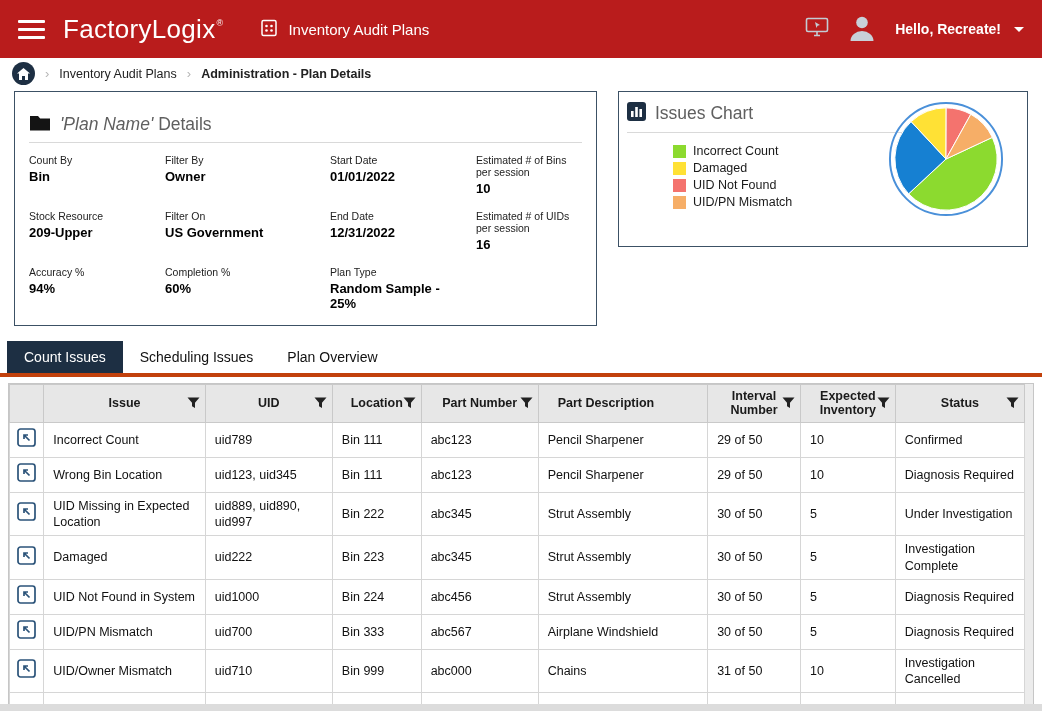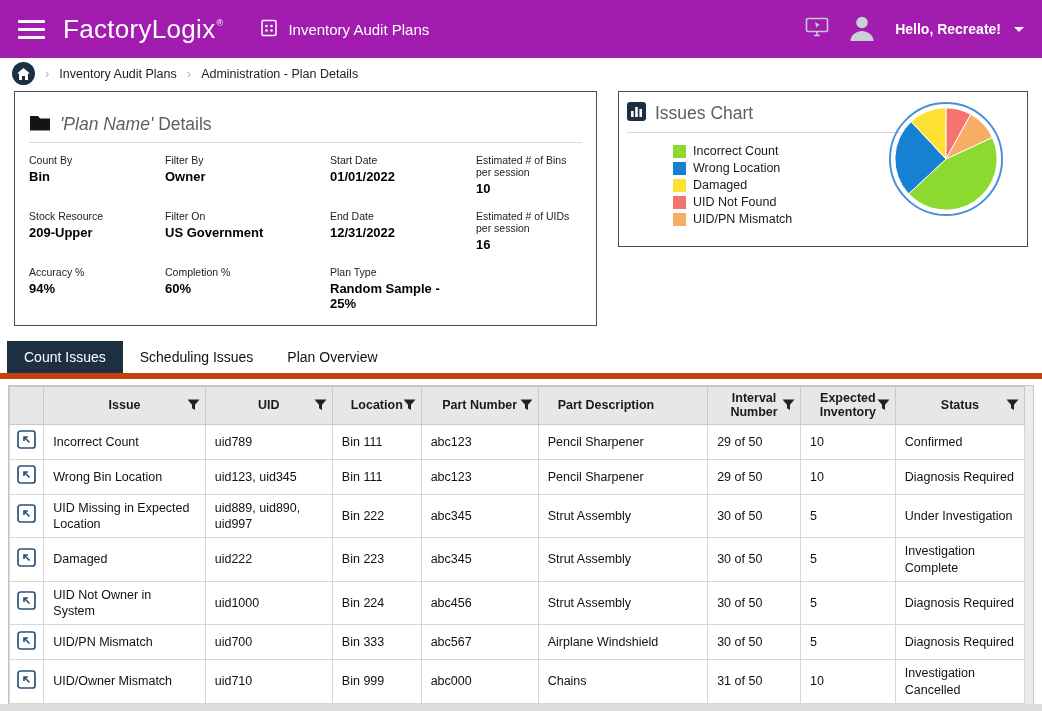--- a/index.html
+++ b/index.html
@@ -1,37 +1,37 @@
 <!DOCTYPE html>
 <html><head>
 <meta charset="utf-8">
 <style>
   *{box-sizing:border-box;margin:0;padding:0}
   html,body{width:1042px;height:711px}
   body{font-family:"Liberation Sans",sans-serif;background:#fff;position:relative;overflow:hidden;color:#1a1a1a}
 
   
-  .app-header{height:58px;background:#a21caf;display:flex;align-items:center;padding:0 18px;color:#fff}
+  .app-header{height:58px;background:#b91c1c;display:flex;align-items:center;padding:0 18px;color:#fff}
   .hamburger{width:27px;display:flex;flex-direction:column;gap:5px;cursor:pointer;margin-right:18px}
   .hamburger span{height:3px;background:#fff;border-radius:1px}
   .brand{font-size:26px;letter-spacing:.3px;display:flex;align-items:flex-start;line-height:1}
   .brand .light{font-weight:300}
   .brand .bold{font-weight:400}
   .brand .reg{font-size:9px;margin-top:3px;margin-left:1px}
   .app-title{display:flex;align-items:center;gap:9px;margin-left:36px;font-size:15px}
   .header-right{margin-left:auto;display:flex;align-items:center;gap:18px}
   .greeting{font-size:14px;font-weight:700;display:flex;align-items:center;gap:13px;cursor:pointer}
   .caret-down{width:0;height:0;border-left:5px solid transparent;border-right:5px solid transparent;border-top:5px solid #fff}
 
   
   .breadcrumb{height:31px;display:flex;align-items:center;gap:10px;padding:0 12px;font-size:12.5px;color:#222}
   .home-btn{width:23px;height:23px;border-radius:50%;background:#1d2f43;display:flex;align-items:center;justify-content:center;cursor:pointer}
   .crumb-sep{color:#b5b5b5;font-size:13px}
   .crumb{cursor:pointer}
-  .crumb.current{font-weight:400}
+  .crumb.current{font-weight:700}
 
   
   .panels{display:flex;gap:21px;padding:0 14px;margin-top:2px;align-items:flex-start}
   .panel{border:1px solid #3c5165;background:#fff}
   .plan-panel{width:583px;padding:20px 14px 14px;min-height:156px}
   .chart-panel{flex:1;padding:8px 8px 10px;height:156px;position:relative}
   .panel-head{display:flex;align-items:center;gap:9px;padding:2px 0 7px;border-bottom:1px solid #d9d9d9;margin-bottom:11px}
   .chart-panel .panel-head{width:78%}
   .panel-title{font-size:17.5px;color:#5f5f5f}
   .panel-title .em{font-style:italic}
@@ -39,21 +39,21 @@
   .fields{display:grid;grid-template-columns:128px 157px 138px 1fr;row-gap:14px;column-gap:8px}
   .field .lbl{font-size:10.5px;color:#222;margin-bottom:3px}
   .field .val{font-size:13px;font-weight:700;color:#000}
 
   .legend{margin-left:46px;display:flex;flex-direction:column;gap:2px;margin-top:2px}
   .legend-item{display:flex;align-items:center;gap:7px;font-size:12.5px;line-height:15px}
   .swatch{width:13px;height:13px;flex:none}
   .pie-wrap{position:absolute;right:22px;top:8px}
 
   
-  .tabs{display:flex;margin-top:15px;padding-left:7px;border-bottom:6px solid #c2410c;align-items:flex-end}
+  .tabs{display:flex;margin-top:15px;padding-left:7px;border-bottom:4px solid #c2410c;align-items:flex-end}
   .tab{padding:8px 17px;font-size:14px;cursor:pointer;color:#111}
   .tab.active{background:#1d2f43;color:#fff}
 
   
   .table-wrap{margin:6px 8px 0;border:1px solid #c6c6c6;background:#ececec;padding:0 8px 0 0}
   table{width:100%;border-collapse:collapse;table-layout:fixed;background:#fff;font-size:12.5px}
   th{background:#e7e7e7;border:1px solid #c9c9c9;font-weight:700;padding:4px 4px;height:37px;font-size:12.5px}
   .th-inner{display:flex;align-items:center;justify-content:center;position:relative;line-height:1.15;padding:0 15px;text-align:center}
   .th-inner .funnel{position:absolute;right:1px;cursor:pointer}
   td{border:1px solid #d6d6d6;padding:5px 9px;height:35px;vertical-align:middle;line-height:1.3;color:#111}
@@ -193,24 +193,20 @@
           </svg>
       </span>
       <span class="panel-title">Issues Chart</span>
     </div>
     <div class="legend">
       <div class="legend-item">
           <span class="swatch" style="background-color: rgb(140, 218, 47);"></span>
           <span>Incorrect Count</span>
         </div>
       <div class="legend-item">
-          <span class="swatch" style="background-color: rgb(22, 128, 210);"></span>
-          <span>Wrong Location</span>
-        </div>
-      <div class="legend-item">
           <span class="swatch" style="background-color: rgb(255, 225, 53);"></span>
           <span>Damaged</span>
         </div>
       <div class="legend-item">
           <span class="swatch" style="background-color: rgb(244, 115, 110);"></span>
           <span>UID Not Found</span>
         </div>
       <div class="legend-item">
           <span class="swatch" style="background-color: rgb(246, 174, 103);"></span>
           <span>UID/PN Mismatch</span>
@@ -371,21 +367,21 @@
       <td>Strut Assembly</td>
       <td>30 of 50</td>
       <td>5</td>
       <td>Investigation Complete</td>
     </tr>
     <tr>
       <td class="icon-cell"><svg width="19" height="19" viewBox="0 0 19 19">
               <rect x="1" y="1" width="17" height="17" rx="2.5" fill="#fff" stroke="#2b5379" stroke-width="1.7"></rect>
               <path d="M12.5 12.5 L7 7 M7 11 V7 H11" fill="none" stroke="#2b5379" stroke-width="1.7"></path>
             </svg></td>
-      <td>UID Not Owner in System</td>
+      <td>UID Not Found in System</td>
       <td>uid1000</td>
       <td>Bin 224</td>
       <td>abc456</td>
       <td>Strut Assembly</td>
       <td>30 of 50</td>
       <td>5</td>
       <td>Diagnosis Required</td>
     </tr>
     <tr>
       <td class="icon-cell"><svg width="19" height="19" viewBox="0 0 19 19">

